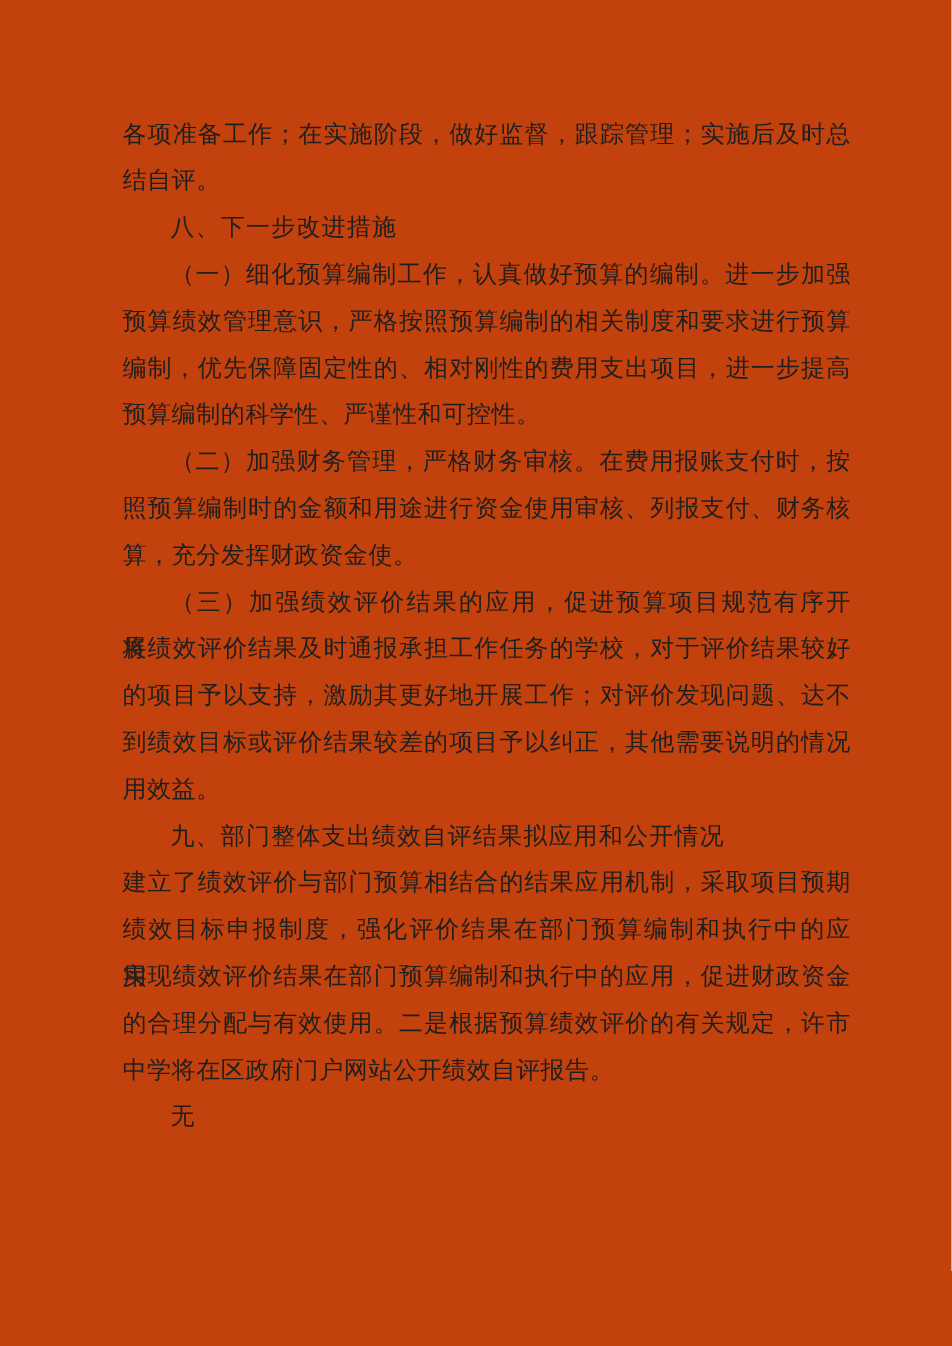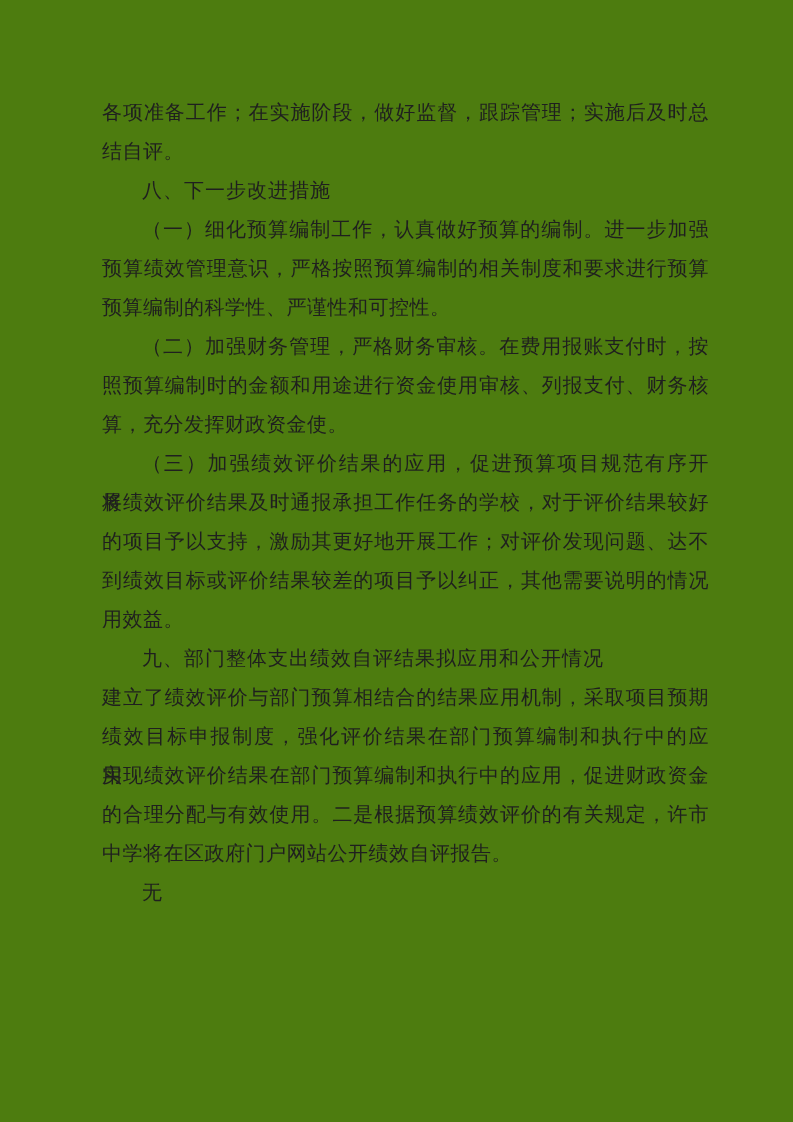--- a/index.html
+++ b/index.html
@@ -1,20 +1,20 @@
 <!DOCTYPE html>
 <html><head>
 <meta charset="utf-8">
 <style>
   html, body { margin: 0; padding: 0; background: #ffffff; }
   .page {
     position: relative;
     width: 793px;
     height: 1122px;
-    background: #4d7c0f;
+    background: #c2410c;
     overflow: hidden;
   }
   .content {
     position: absolute;
     left: 102px;
     top: 93px;
     width: 607px;
   }
   .ln {
     height: 39px;
@@ -42,20 +42,21 @@
 </head>
 <body>
 
 <div class="page">
   <div class="content">
     <div class="ln j">各项准备工作；在实施阶段，做好监督，跟踪管理；实施后及时总</div>
     <div class="ln">结自评。</div>
     <div class="ln hd">八、下一步改进措施</div>
     <div class="ln j ind">（一）细化预算编制工作，认真做好预算的编制。进一步加强</div>
     <div class="ln j">预算绩效管理意识，严格按照预算编制的相关制度和要求进行预算</div>
+    <div class="ln j">编制，优先保障固定性的、相对刚性的费用支出项目，进一步提高</div>
     <div class="ln">预算编制的科学性、严谨性和可控性。</div>
     <div class="ln j ind">（二）加强财务管理，严格财务审核。在费用报账支付时，按</div>
     <div class="ln j">照预算编制时的金额和用途进行资金使用审核、列报支付、财务核</div>
     <div class="ln">算，充分发挥财政资金使。</div>
     <div class="ln j ind">（三）加强绩效评价结果的应用，促进预算项目规范有序开展。</div>
     <div class="ln j">将绩效评价结果及时通报承担工作任务的学校，对于评价结果较好</div>
     <div class="ln j">的项目予以支持，激励其更好地开展工作；对评价发现问题、达不</div>
     <div class="ln j">到绩效目标或评价结果较差的项目予以纠正，其他需要说明的情况</div>
     <div class="ln">用效益。</div>
     <div class="ln hd">九、部门整体支出绩效自评结果拟应用和公开情况</div>

